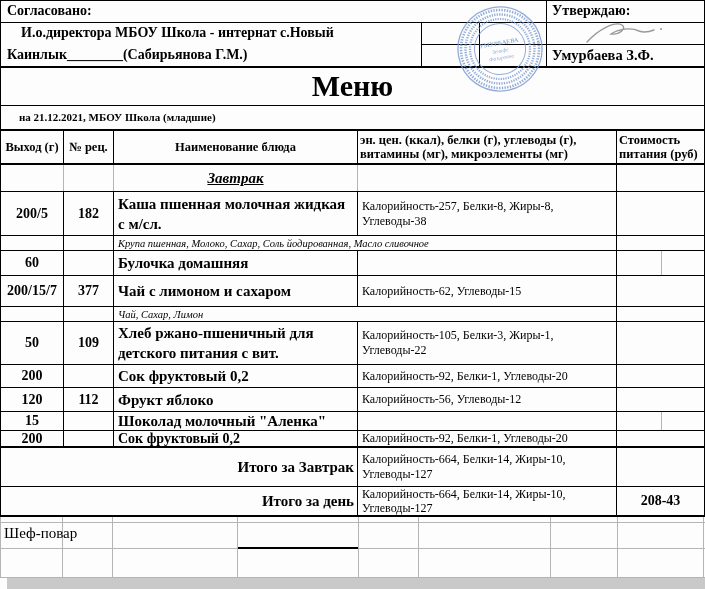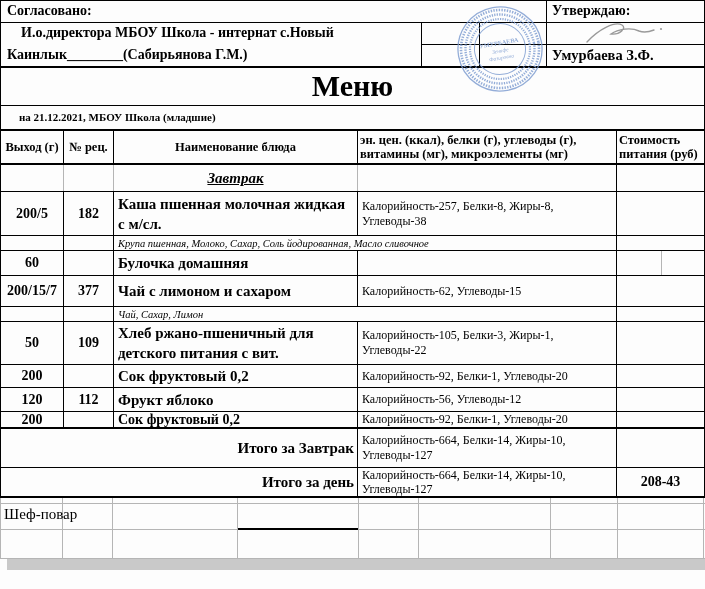--- a/index.html
+++ b/index.html
@@ -168,20 +168,29 @@
     </div>
 
     <div class="trow" style="height:24px;">
       <div class="cell w-out num">120</div>
       <div class="cell w-rec num">112</div>
       <div class="cell w-name dish-name">Фрукт яблоко</div>
       <div class="cell w-cal cal-txt">Калорийность-56, Углеводы-12</div>
       <div class="cell w-cost"></div>
     </div>
 
+    <div class="trow" style="height:19px;">
+      <div class="cell w-out num">15</div>
+      <div class="cell w-rec num"></div>
+      <div class="cell w-name dish-name">Шоколад молочный "Аленка"</div>
+      <div class="cell w-cal cal-txt"></div>
+      <div class="cell w-cost">
+          <i class="ghost" style="left:44px;"></i>
+        </div>
+    </div>
 
     <div class="trow thick-b" style="height:17px;">
       <div class="cell w-out num">200</div>
       <div class="cell w-rec num"></div>
       <div class="cell w-name dish-name" style="font-size:14px;">Сок фруктовый 0,2</div>
       <div class="cell w-cal cal-txt">Калорийность-92, Белки-1, Углеводы-20</div>
       <div class="cell w-cost"></div>
     </div>
 
     <div class="trow" style="height:39px;">

